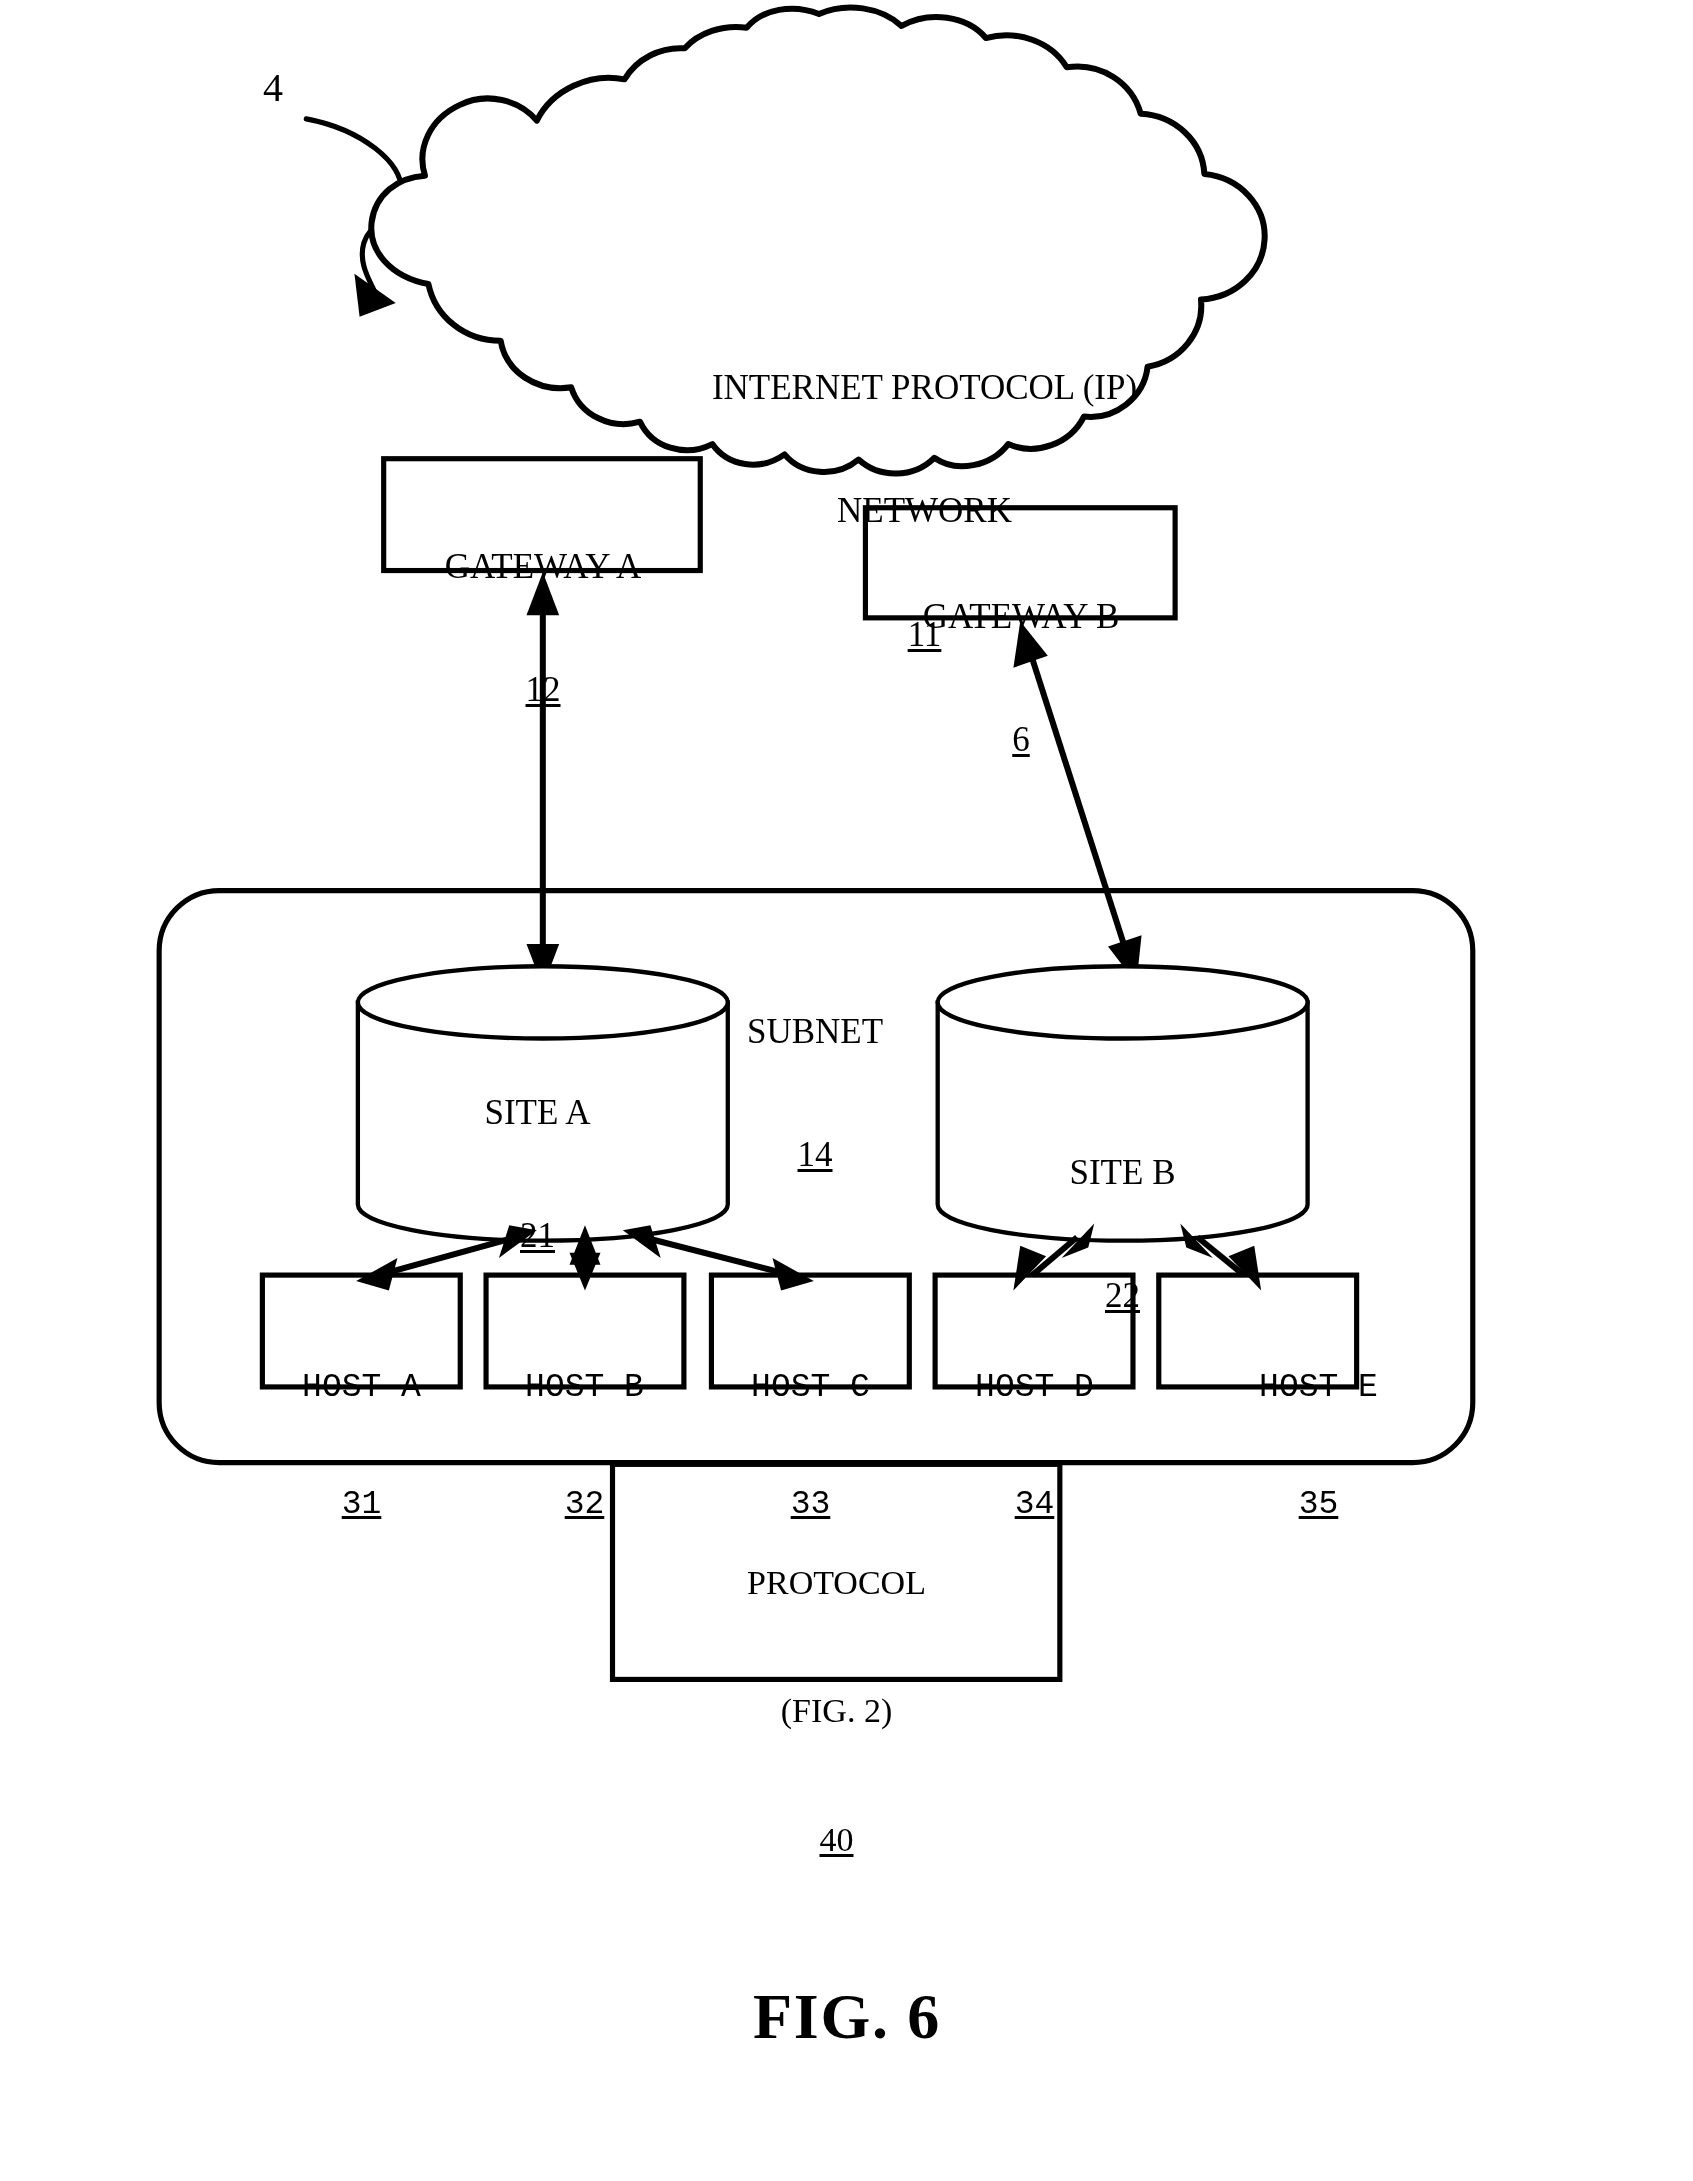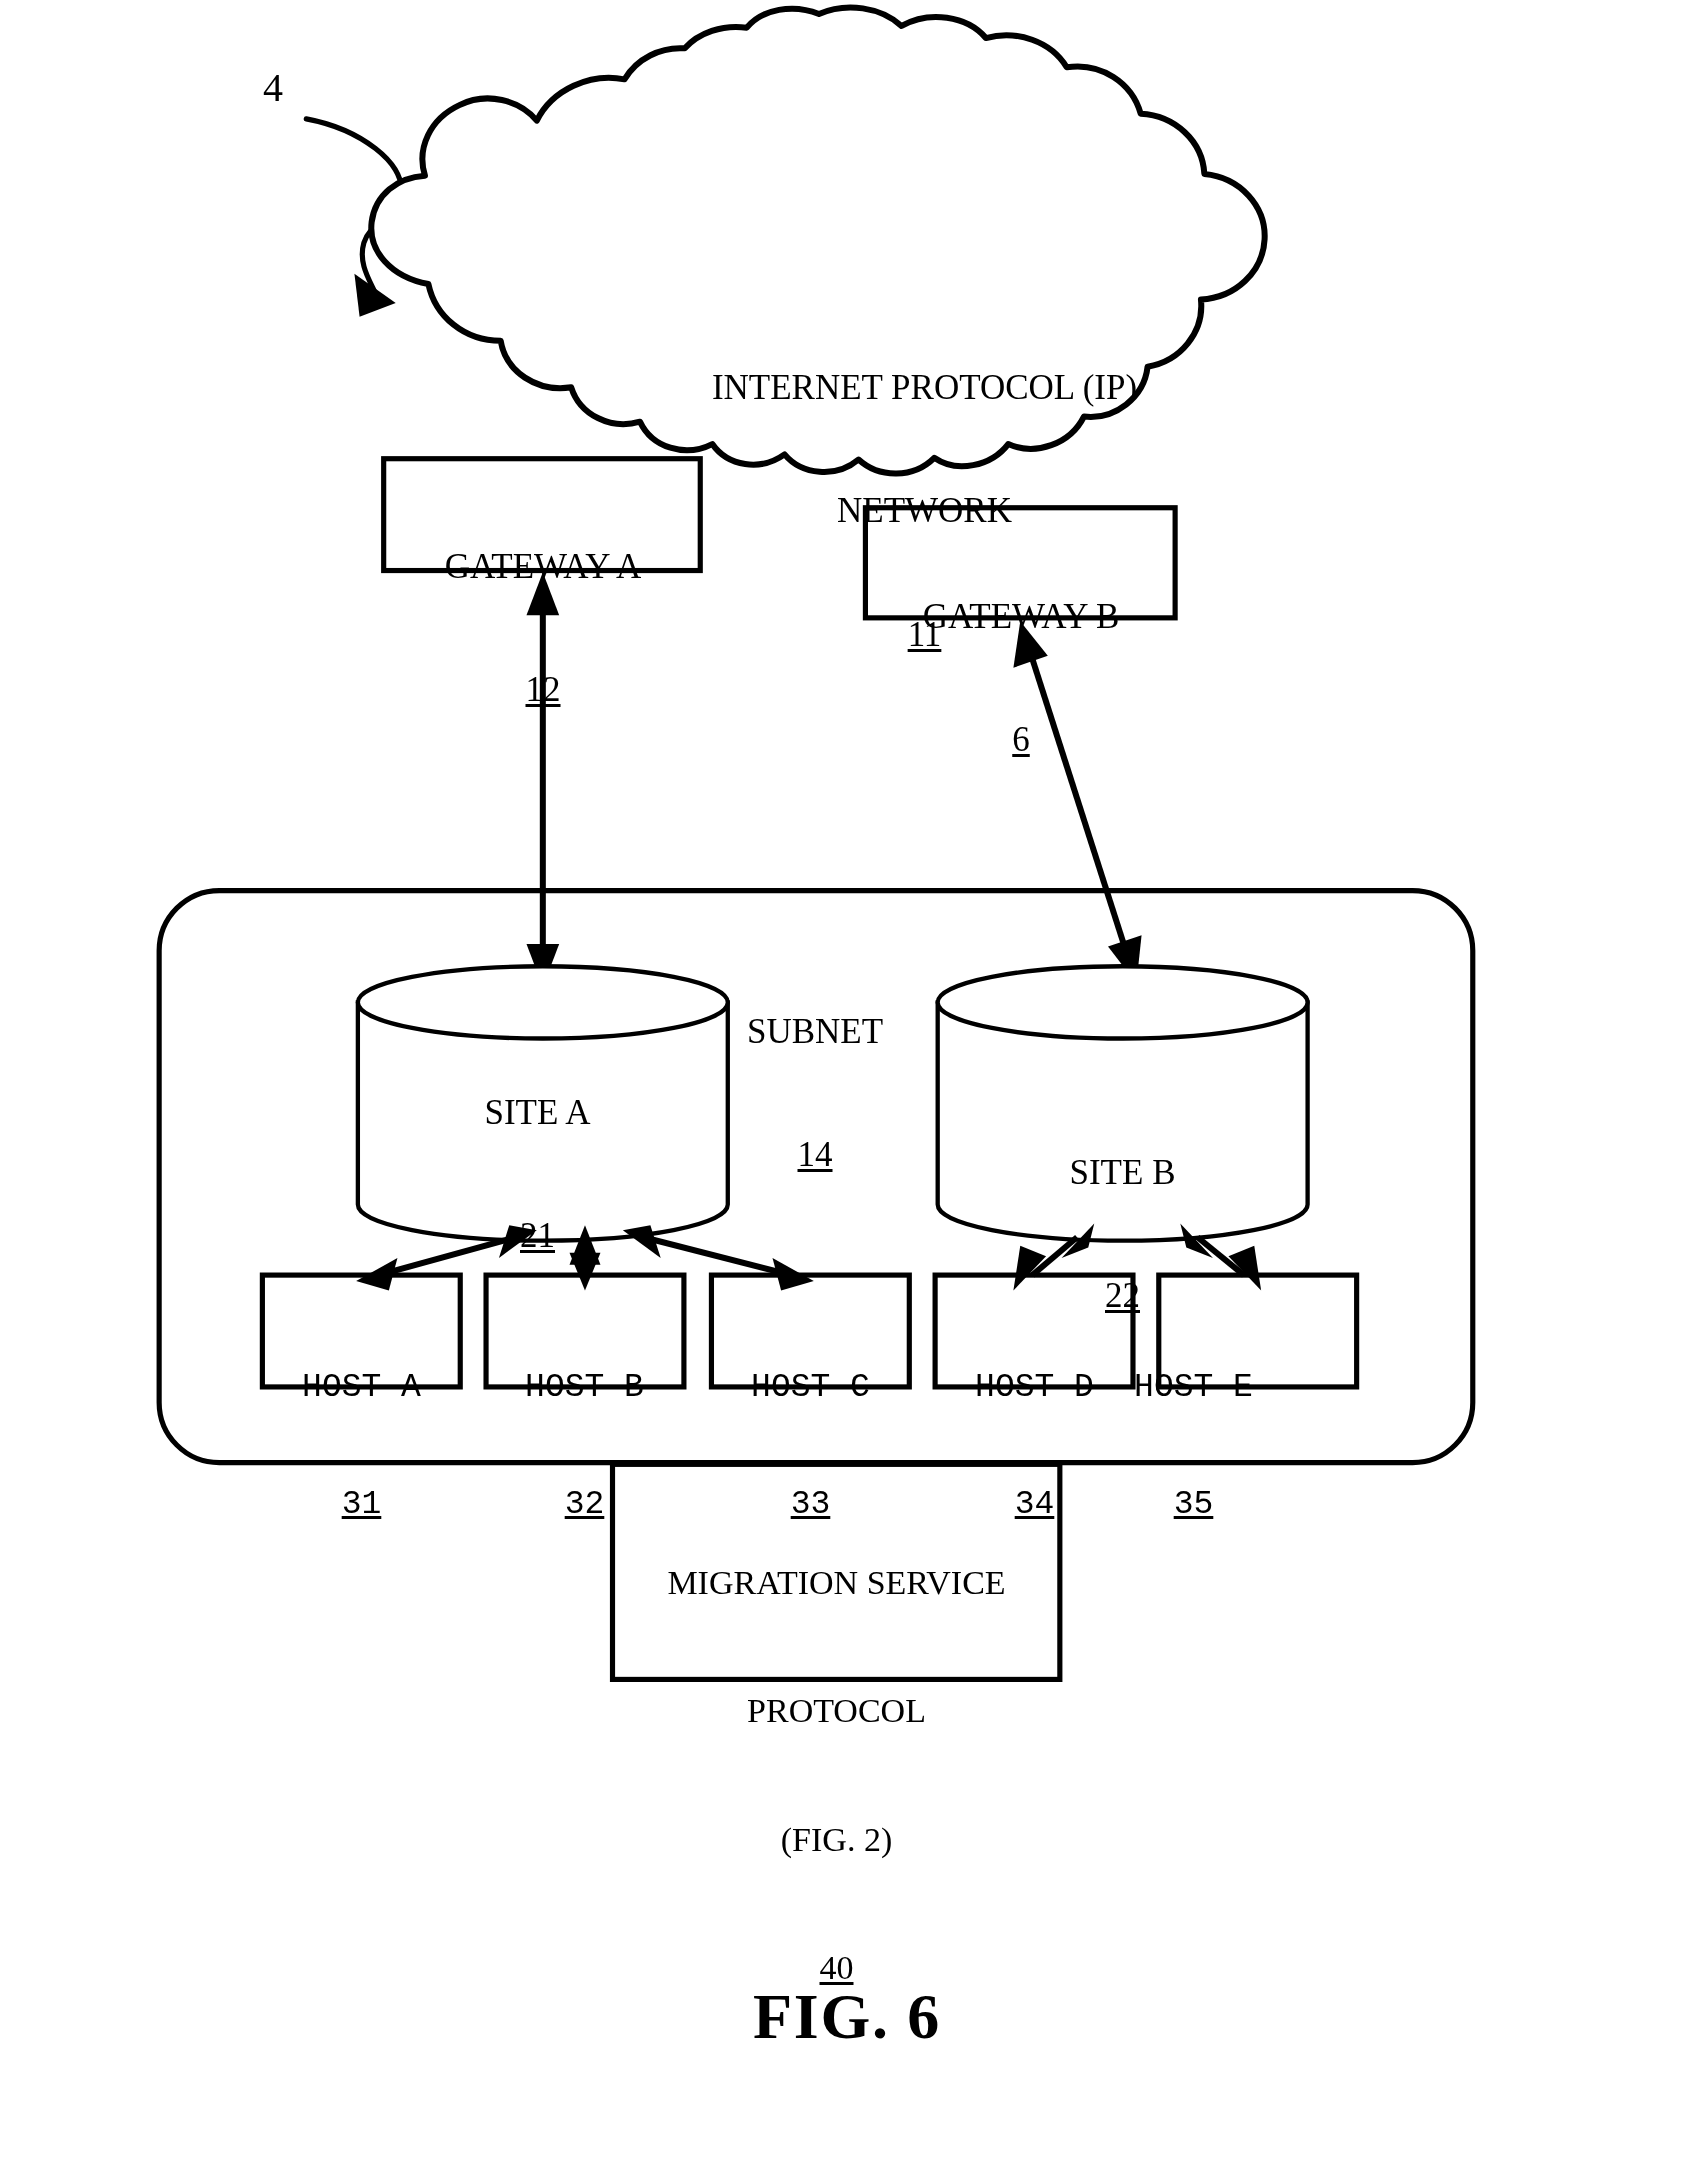--- a/index.html
+++ b/index.html
@@ -120,21 +120,21 @@
   }
   .host-label {
     font-size: 33px;
     width: 189px;
     font-family: Liberation Mono, monospace;
   }
   #host-a-label { left: 267px; top: 1291px; }
   #host-b-label { left: 490px; top: 1291px; }
   #host-c-label { left: 716px; top: 1291px; }
   #host-d-label { left: 940px; top: 1291px; }
-  #host-e-label { left: 1099px; top: 1291px; }
+  #host-e-label { left: 1224px; top: 1291px; }
 
   #migration-label {
     left: 613px;
     top: 1476px;
     width: 447px;
     font-size: 34px;
     line-height: 1.26;
   }
   #fig-ref-10 {
     left: 263px;
@@ -326,21 +326,20 @@
   <div class="txt host-label" id="host-d-label">
     <div>HOST D</div>
     <div class="ref-num">34</div>
   </div>
   <div class="txt host-label" id="host-e-label">
     <div>HOST E</div>
     <div class="ref-num">35</div>
   </div>
 
   <div class="txt" id="migration-label">
-    <div>MIGRATION SERVICE</div>
     <div>PROTOCOL</div>
     <div>(FIG. 2)</div>
     <div class="ref-num">40</div>
   </div>
 
   <div class="txt" id="fig-caption">FIG. 6</div>
 
 </div>
 
 

